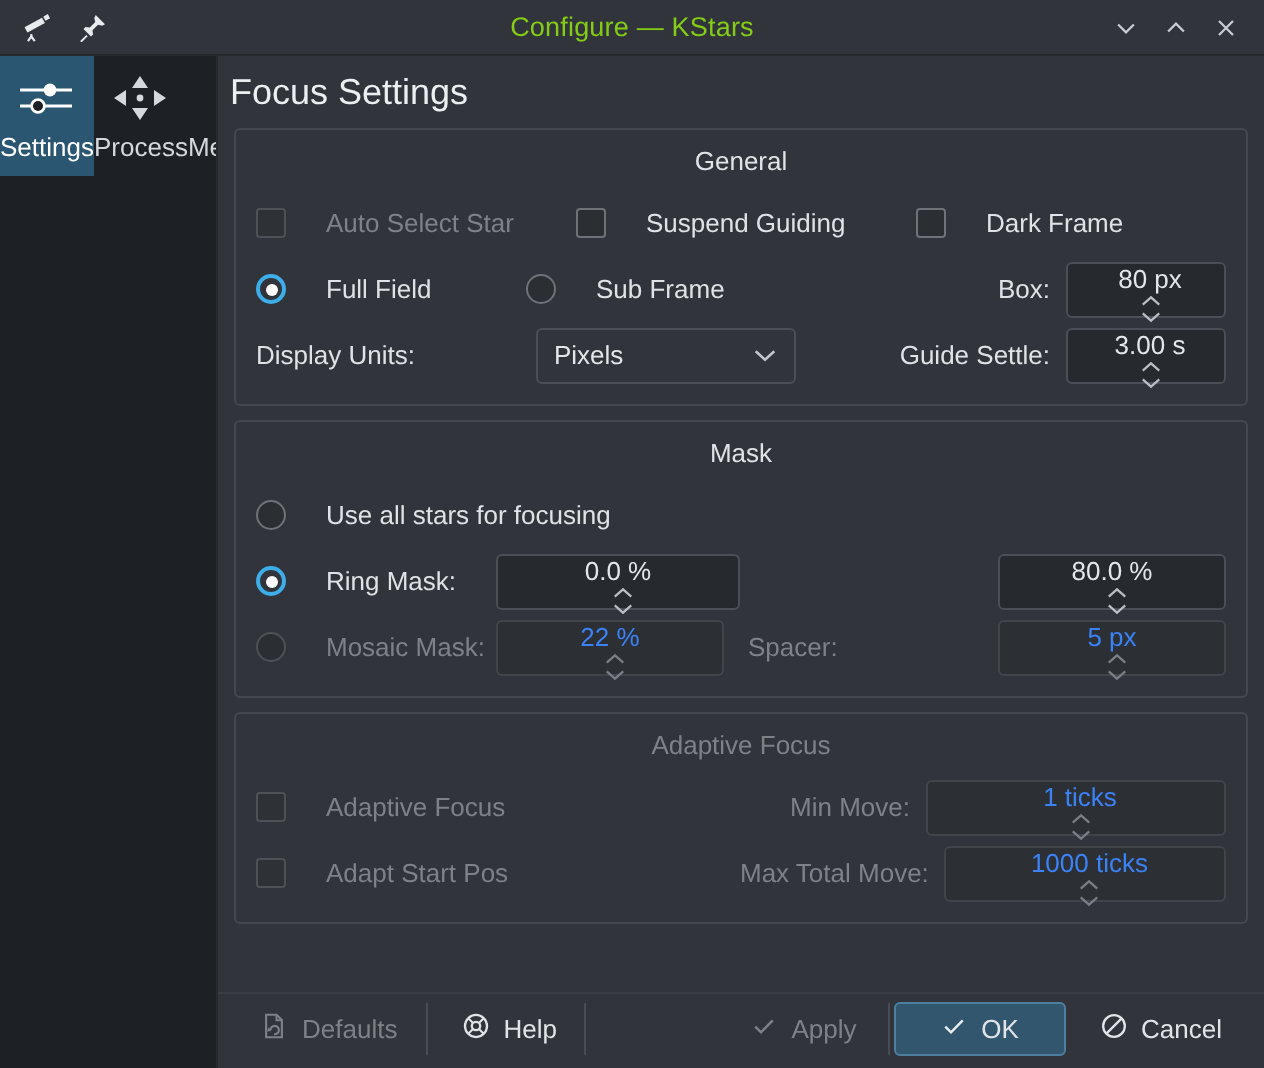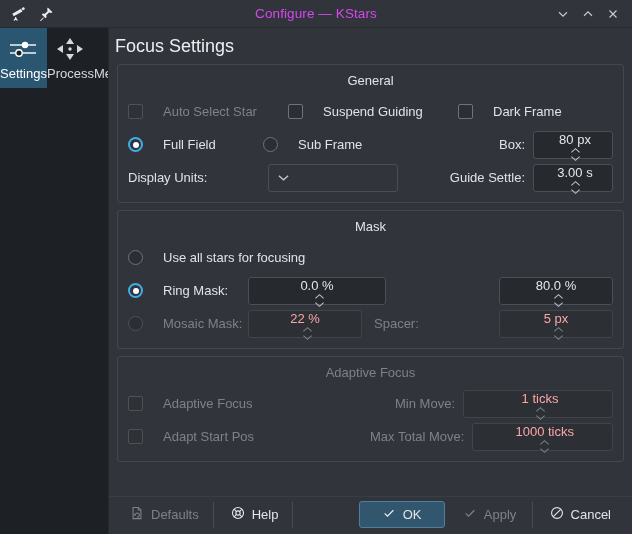--- a/index.html
+++ b/index.html
@@ -16,21 +16,21 @@
     height: 28px; flex: 0 0 28px;
     background: #31353b;
     display: flex; align-items: center;
     position: relative;
     border-bottom: 1px solid #26292e;
   }
   .tb-left { display: flex; align-items: center; gap: 10px; padding-left: 9px; z-index: 2; }
   .tb-icon { width: 18px; height: 18px; display: flex; align-items: center; justify-content: center; }
   .tb-title {
     position: absolute; left: 0; right: 0; text-align: center;
-    font-size: 13.5px; color: #d946ef; letter-spacing: .1px;
+    font-size: 13.5px; color: #84cc16; letter-spacing: .1px;
   }
   .tb-right { margin-left: auto; display: flex; align-items: center; gap: 3px; padding-right: 8px; z-index: 2; }
   .tb-btn {
     width: 22px; height: 22px; display: flex; align-items: center; justify-content: center;
     color: #c8cdd2;
   }
 
   
   .body { flex: 1; display: flex; min-height: 0; }
 
@@ -96,21 +96,21 @@
 
   .lbl { font-size: 13px; color: #dfe3e6; white-space: nowrap; }
 
   .spin {
     height: 28px; border: 1px solid #4a4f55; border-radius: 3px;
     background: #262a2f;
     display: flex; align-items: center;
     padding: 0 4px 0 8px;
     font-size: 13px; color: #e4e7ea; flex-direction: column;
   }
-  .spin.disabled { color: #fca5a5; border-color: #40454a; background: #2c3035; }
+  .spin.disabled { color: #3b82f6; border-color: #40454a; background: #2c3035; }
   .spin .val { flex: 1; }
   .spin .val.right { text-align: right; padding-right: 4px; }
   .spin .arrows {
     width: 16px; flex: 0 0 16px;
     display: flex; flex-direction: column; align-items: center; justify-content: center; gap: 1px;
   }
 
   .combo {
     height: 28px; border: 1px solid #4a4f55; border-radius: 3px;
     background: #31353b;
@@ -286,20 +286,21 @@
                 <svg width="11" height="7" viewBox="0 0 12 7">
                     <path d="M1.5 1.5 L6 5.5 L10.5 1.5" stroke="#b9bfc5" stroke-width="1.2" fill="none"></path>
                   </svg>
               </span>
             </div>
           </div>
 
           <div class="row">
             <span class="lbl" style="width:140px">Display Units:</span>
             <div class="combo" style="width:130px">
+              <span class="val">Pixels</span>
               <span>
                 <svg width="13" height="9" viewBox="0 0 14 9">
                     <path d="M2 2.5 L7 7 L12 2.5" stroke="#c0c6cc" stroke-width="1.4" fill="none"></path>
                   </svg>
               </span>
             </div>
             <div class="spacer"></div>
             <span class="lbl" style="margin-right:8px">Guide Settle:</span>
             <div class="spin" style="width:80px">
               <span class="val">3.00 s</span>
@@ -323,21 +324,21 @@
               <span class="circ"></span>
               <span>Use all stars for focusing</span>
             </div>
           </div>
 
           <div class="row">
             <div class="rad" style="width:120px">
               <span class="circ on"></span>
               <span>Ring Mask:</span>
             </div>
-            <div class="spin" style="width:138px">
+            <div class="spin" style="width:122px">
               <span class="val right">0.0 %</span>
               <span class="arrows">
                 <svg width="11" height="7" viewBox="0 0 12 7">
                     <path d="M1.5 5.5 L6 1.5 L10.5 5.5" stroke="#b9bfc5" stroke-width="1.2" fill="none"></path>
                   </svg>
                 <svg width="11" height="7" viewBox="0 0 12 7">
                     <path d="M1.5 1.5 L6 5.5 L10.5 1.5" stroke="#b9bfc5" stroke-width="1.2" fill="none"></path>
                   </svg>
               </span>
             </div>
@@ -457,36 +458,36 @@
                 <path d="M3.6 12.4 L6.3 9.7"></path>
                   <path d="M12.4 12.4 L9.7 9.7"></path>
               </g>
             </svg>
           </span>
           <span>Help</span>
         </div>
 
         <div class="spacer"></div>
 
+        <div class="btn sep disabled" style="min-width:86px">
+          <span>
+            <svg width="14" height="14" viewBox="0 0 16 16">
+                <path d="M3 8.4 L6.3 11.6 L13 4.8" stroke="#7d8287" stroke-width="1.4" fill="none"></path>
+              </svg>
+          </span>
+          <span>Apply</span>
+        </div>
+
         <div class="btn primary" style="min-width:86px">
           <span>
             <svg width="14" height="14" viewBox="0 0 16 16">
                 <path d="M3 8.4 L6.3 11.6 L13 4.8" stroke="#e9edf0" stroke-width="1.4" fill="none"></path>
               </svg>
           </span>
           <span>OK</span>
-        </div>
-
-        <div class="btn sep disabled" style="min-width:86px">
-          <span>
-            <svg width="14" height="14" viewBox="0 0 16 16">
-                <path d="M3 8.4 L6.3 11.6 L13 4.8" stroke="#7d8287" stroke-width="1.4" fill="none"></path>
-              </svg>
-          </span>
-          <span>Apply</span>
         </div>
 
         <div class="btn" style="min-width:86px">
           <span>
             <svg width="14" height="14" viewBox="0 0 16 16">
               <circle cx="8" cy="8" r="6.2" fill="none" stroke="#e2e5e8" stroke-width="1.3"></circle>
               <path d="M3.8 12.2 L12.2 3.8" stroke="#e2e5e8" stroke-width="1.3"></path>
             </svg>
           </span>
           <span>Cancel</span>

